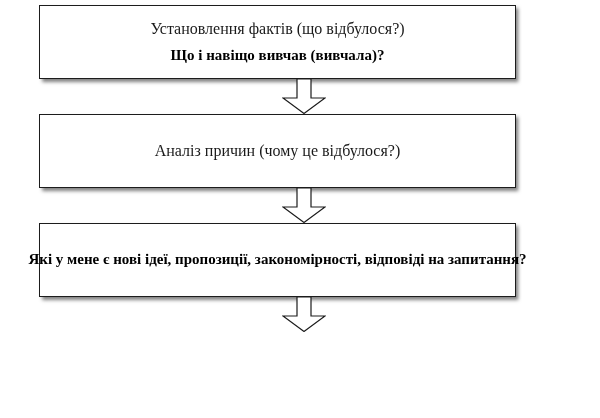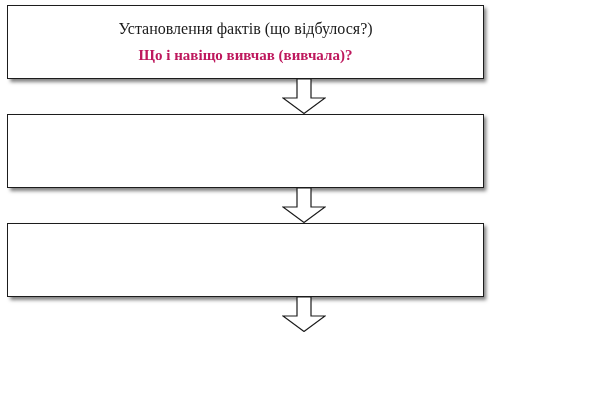--- a/index.html
+++ b/index.html
@@ -22,39 +22,40 @@
     height: 74px;
     background: #ffffff;
     border: 1px solid #1c1c1c;
     box-shadow: 2.5px 3px 3.5px rgba(0,0,0,0.5);
     display: flex;
     flex-direction: column;
     align-items: center;
     justify-content: center;
     gap: 8px;
     text-align: center;
+    margin-left: 32px;
   }
   .stage-title {
     font-size: 16px;
     font-weight: normal;
     color: #1a1a1a;
     line-height: 1.15;
     white-space: nowrap;
   }
   .stage-questions {
     display: flex;
     justify-content: center;
     gap: 31px;
     white-space: nowrap;
     max-width: 578px;
   }
   .stage-question {
     font-size: 15px;
     font-weight: bold;
-    color: #be185d;
+    color: #000000;
     line-height: 1.15;
   }
   .arrow-row {
     height: 35px;
     display: flex;
     justify-content: center;
     align-items: flex-start;
   }
   .arrow-row svg {
     display: block;
@@ -73,29 +74,33 @@
     </div>
   </div>
 
   <div class="arrow-row">
     <svg width="44" height="35" viewBox="0 0 44 35">
       <polygon points="15,0 29,0 29,19 43,19 22,34.5 1,19 15,19" fill="#ffffff" stroke="#1c1c1c" stroke-width="1.2" stroke-linejoin="miter"></polygon>
     </svg>
   </div>
 
   <div class="stage-box">
+    <div class="stage-title">Аналіз причин (чому це відбулося?)</div>
   </div>
 
   <div class="arrow-row">
     <svg width="44" height="35" viewBox="0 0 44 35">
       <polygon points="15,0 29,0 29,19 43,19 22,34.5 1,19 15,19" fill="#ffffff" stroke="#1c1c1c" stroke-width="1.2" stroke-linejoin="miter"></polygon>
     </svg>
   </div>
 
   <div class="stage-box">
+    <div class="stage-questions">
+      <span class="stage-question">Які у мене є нові ідеї, пропозиції, закономірності, відповіді на запитання?</span>
+    </div>
   </div>
 
   <div class="arrow-row">
     <svg width="44" height="35" viewBox="0 0 44 35">
       <polygon points="15,0 29,0 29,19 43,19 22,34.5 1,19 15,19" fill="#ffffff" stroke="#1c1c1c" stroke-width="1.2" stroke-linejoin="miter"></polygon>
     </svg>
   </div>
 
 
 </div>

